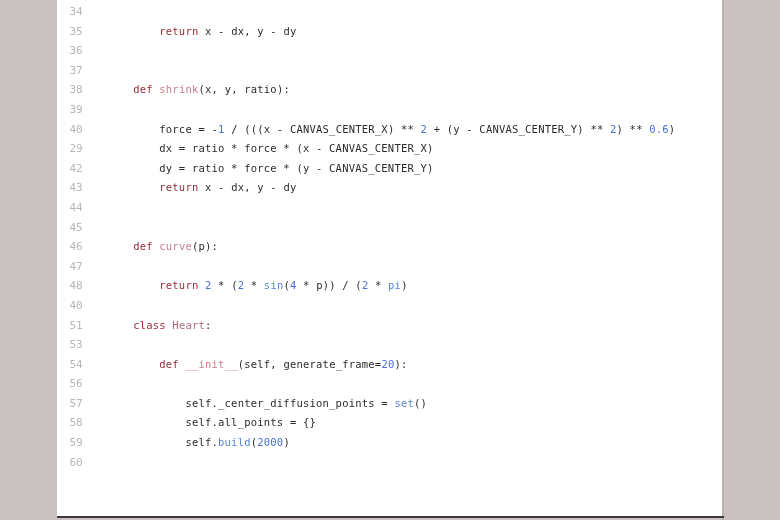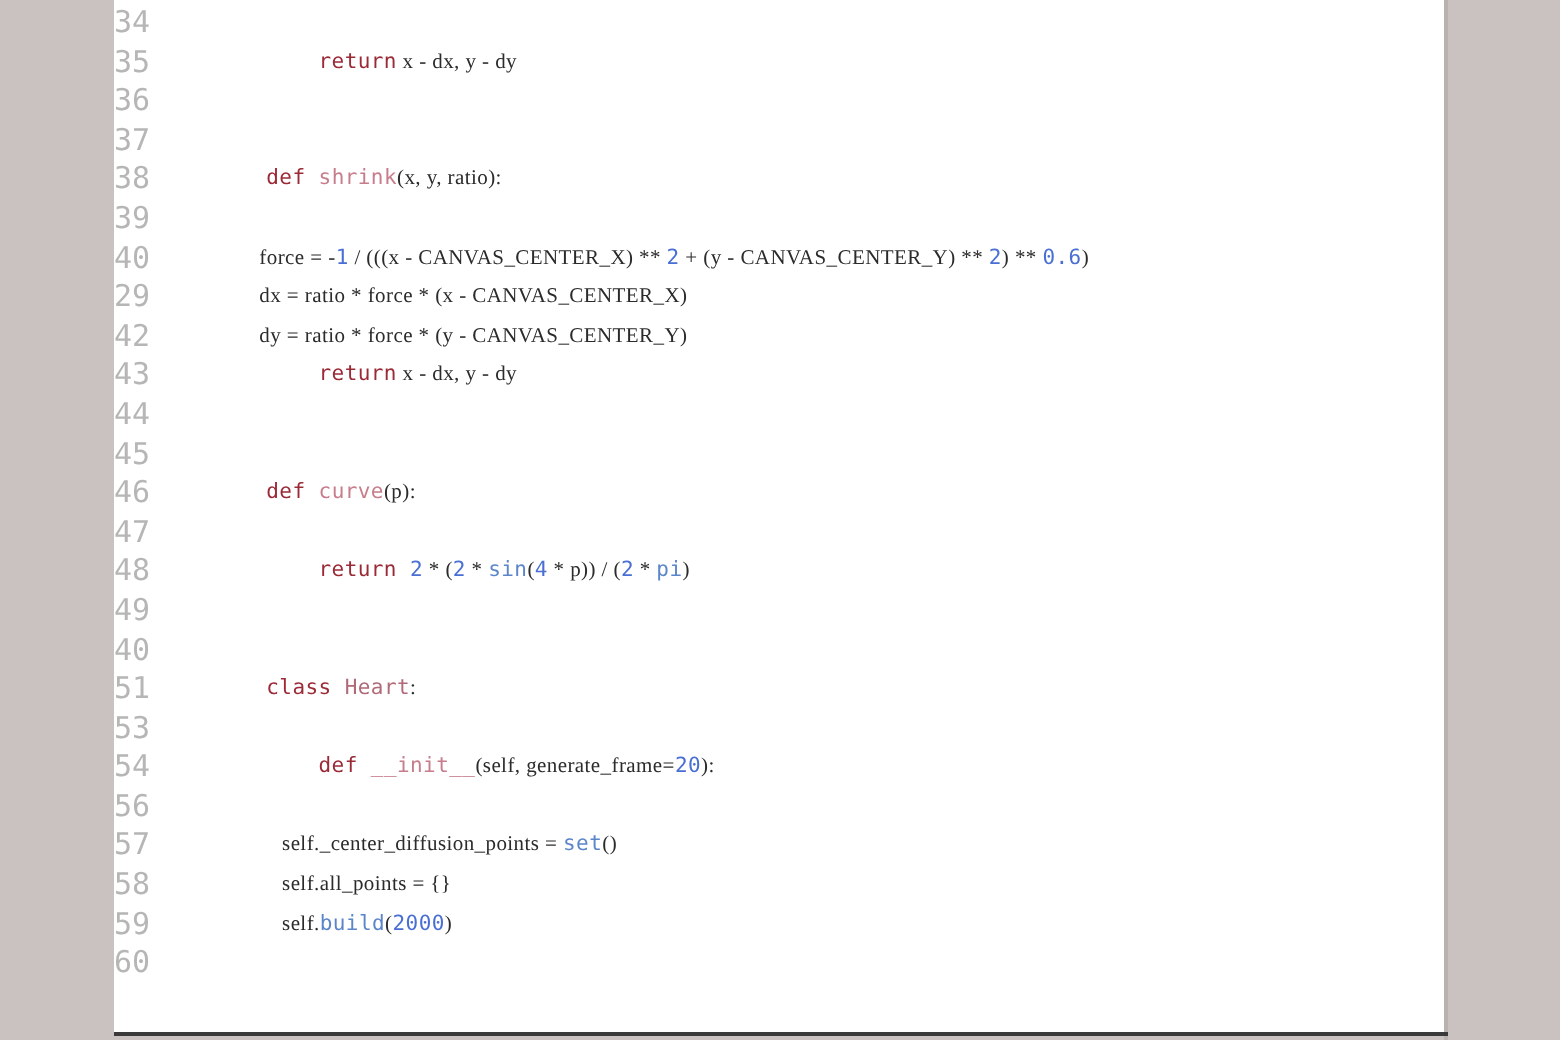--- a/index.html
+++ b/index.html
@@ -67,42 +67,42 @@
     display: flex;
     align-items: flex-start;
     height: 19.6px;
     line-height: 19.6px;
     white-space: pre;
   }
 
   .lineno {
     width: 38px;
     min-width: 38px;
-    text-align: left;
+    text-align: center;
     padding-right: 12px;
     color: #b6b6b6;
-    font-size: 15px;
+    font-size: 11px;
     font-family: "DejaVu Sans Mono", "Liberation Mono", monospace;
     user-select: none;
   }
 
   .code {
     font-size: 10.5px;
     color: #2b2b2b;
     font-family: "DejaVu Sans Mono", "Liberation Mono", monospace;
     letter-spacing: 0.02em;
   }
 
   
   .tok-kw      { color: #9b2a37; }
   .tok-fn      { color: #c77d8c; }
   .tok-cls     { color: #b06a78; }
   .tok-num     { color: #4a6fd4; }
   .tok-builtin { color: #5b86c9; }
-  .tok-ident   { color: #2b2b2b; font-family: Liberation Serif, serif; }
+  .tok-ident   { color: #2b2b2b; }
   .tok-punc    { color: #2b2b2b; }
 </style>
 </head>
 <body>
 
 <div id="app">
 
   <div class="margin-left"></div>
   <div class="margin-right"></div>
 
@@ -116,21 +116,20 @@
         <div class="line"><span class="lineno">39</span><span class="code"></span></div>
         <div class="line"><span class="lineno">40</span><span class="code"><span class="tok-ident">        force = -</span><span class="tok-num">1</span><span class="tok-ident"> / (((x - CANVAS_CENTER_X) ** </span><span class="tok-num">2</span><span class="tok-ident"> + (y - CANVAS_CENTER_Y) ** </span><span class="tok-num">2</span><span class="tok-ident">) ** </span><span class="tok-num">0.6</span><span class="tok-ident">)</span></span></div>
         <div class="line"><span class="lineno">29</span><span class="code"><span class="tok-ident">        dx = ratio * force * (x - CANVAS_CENTER_X)</span></span></div>
         <div class="line"><span class="lineno">42</span><span class="code"><span class="tok-ident">        dy = ratio * force * (y - CANVAS_CENTER_Y)</span></span></div>
         <div class="line"><span class="lineno">43</span><span class="code"><span class="tok-punc">        </span><span class="tok-kw">return</span><span class="tok-ident"> x - dx, y - dy</span></span></div>
         <div class="line"><span class="lineno">44</span><span class="code"></span></div>
         <div class="line"><span class="lineno">45</span><span class="code"></span></div>
         <div class="line"><span class="lineno">46</span><span class="code"><span class="tok-punc">    </span><span class="tok-kw">def</span><span class="tok-punc"> </span><span class="tok-fn">curve</span><span class="tok-ident">(p):</span></span></div>
         <div class="line"><span class="lineno">47</span><span class="code"></span></div>
         <div class="line"><span class="lineno">48</span><span class="code"><span class="tok-punc">        </span><span class="tok-kw">return</span><span class="tok-punc"> </span><span class="tok-num">2</span><span class="tok-ident"> * (</span><span class="tok-num">2</span><span class="tok-ident"> * </span><span class="tok-builtin">sin</span><span class="tok-ident">(</span><span class="tok-num">4</span><span class="tok-ident"> * p)) / (</span><span class="tok-num">2</span><span class="tok-ident"> * </span><span class="tok-builtin">pi</span><span class="tok-ident">)</span></span></div>
-        <div class="line"><span class="lineno">49</span><span class="code"></span></div>
         <div class="line"><span class="lineno">40</span><span class="code"></span></div>
         <div class="line"><span class="lineno">51</span><span class="code"><span class="tok-punc">    </span><span class="tok-kw">class</span><span class="tok-punc"> </span><span class="tok-cls">Heart</span><span class="tok-ident">:</span></span></div>
         <div class="line"><span class="lineno">53</span><span class="code"></span></div>
         <div class="line"><span class="lineno">54</span><span class="code"><span class="tok-punc">        </span><span class="tok-kw">def</span><span class="tok-punc"> </span><span class="tok-fn">__init__</span><span class="tok-ident">(self, generate_frame=</span><span class="tok-num">20</span><span class="tok-ident">):</span></span></div>
         <div class="line"><span class="lineno">56</span></div>
         <div class="line"><span class="lineno">57</span><span class="code"><span class="tok-ident">            self._center_diffusion_points = </span><span class="tok-builtin">set</span><span class="tok-ident">()</span></span></div>
         <div class="line"><span class="lineno">58</span><span class="code"><span class="tok-ident">            self.all_points = {}</span></span></div>
         <div class="line"><span class="lineno">59</span><span class="code"><span class="tok-ident">            self.</span><span class="tok-builtin">build</span><span class="tok-ident">(</span><span class="tok-num">2000</span><span class="tok-ident">)</span></span></div>
         <div class="line"><span class="lineno">60</span><span class="code"></span></div>
       </div>

